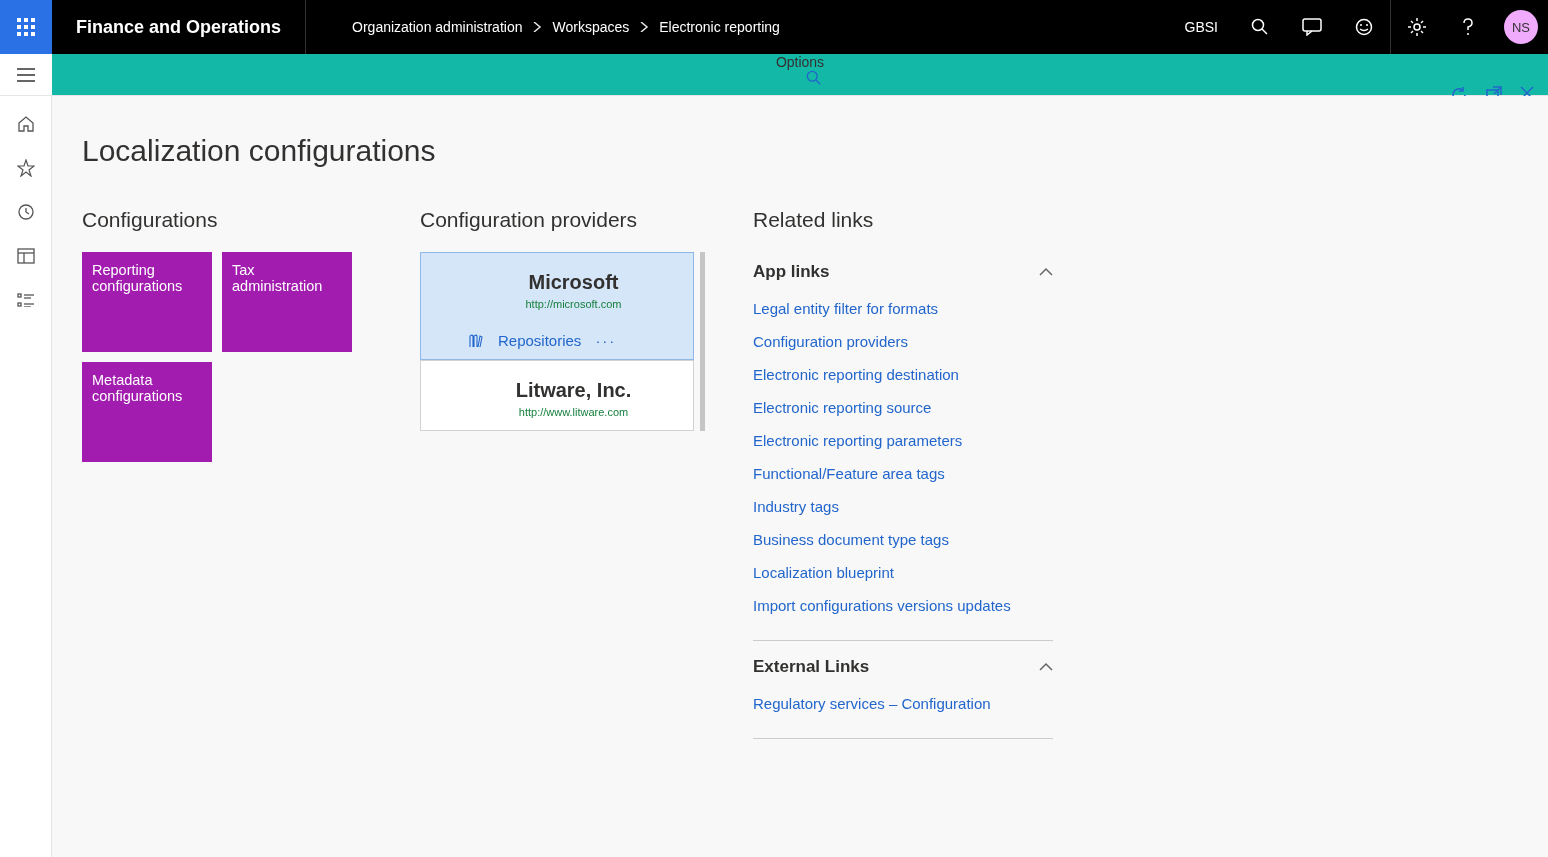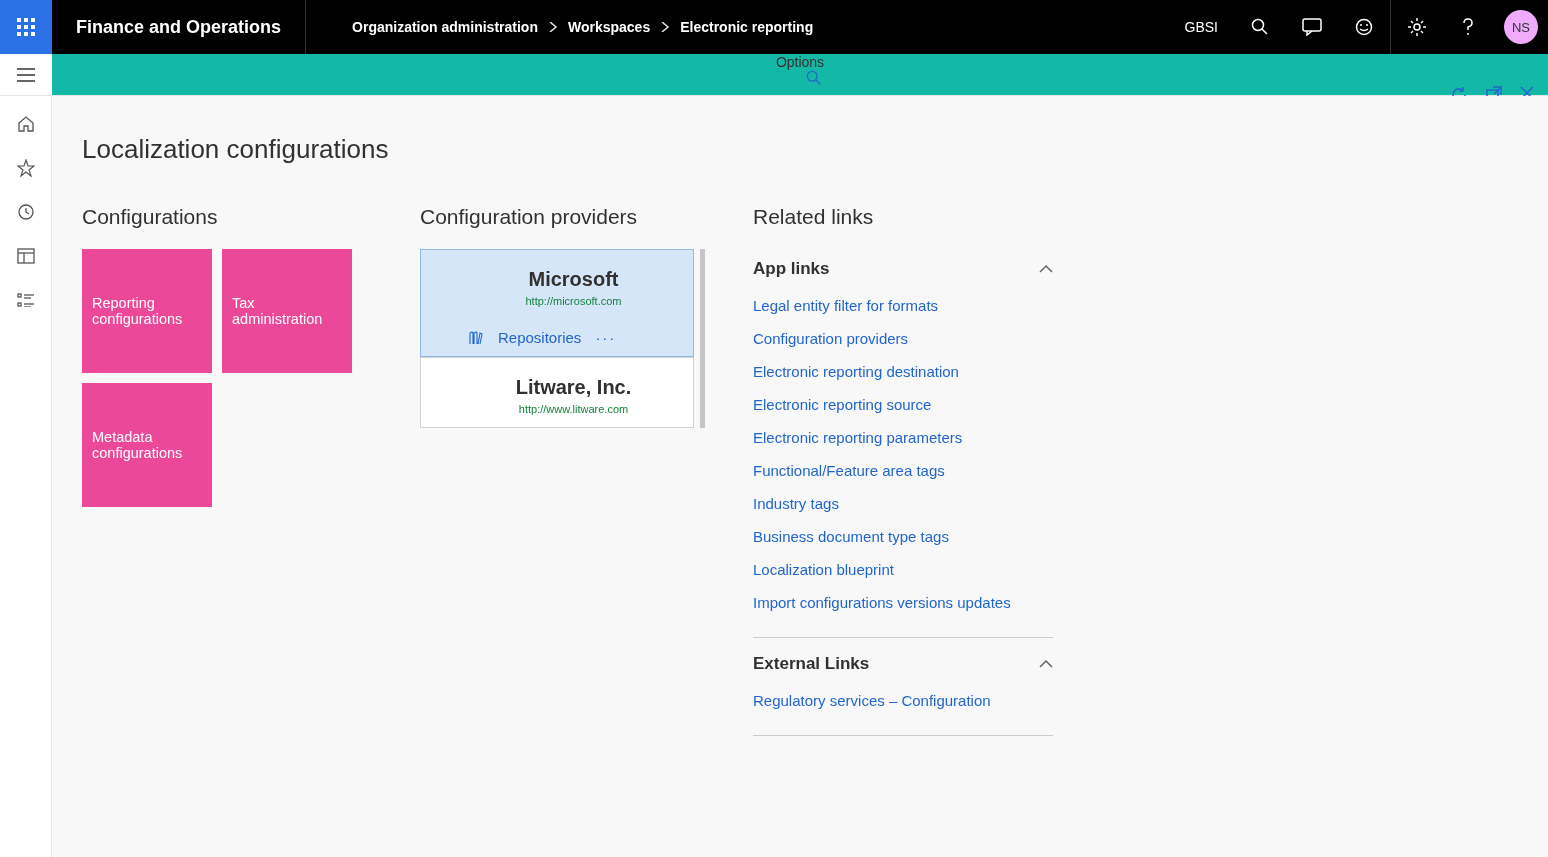--- a/index.html
+++ b/index.html
@@ -37,21 +37,20 @@
     height: 54px;
     display: flex;
     align-items: center;
   }
   .breadcrumb {
     display: flex;
     align-items: center;
     padding-left: 40px;
     gap: 4px;
     font-size: 14px;
-    font-weight: bold;
   }
   .breadcrumb span { padding: 0 6px; }
   .bc-chevron { color: #fff; opacity: 0.9; }
   .header-spacer { flex: 1; }
   .header-right {
     display: flex;
     align-items: center;
     height: 54px;
   }
   .header-item {
@@ -142,21 +141,21 @@
     position: absolute;
     left: 52px;
     top: 96px;
     right: 0;
     bottom: 0;
     background: #f8f8f8;
     padding: 38px 30px 20px 30px;
     overflow: auto;
   }
   .page-title {
-    font-size: 26px;
+    font-size: 30px;
     font-weight: 400;
     margin-bottom: 40px;
   }
   .columns {
     display: flex;
     gap: 48px;
     align-items: flex-start;
   }
   .section-heading {
     font-size: 21px;
@@ -167,26 +166,26 @@
 
   
   .tiles {
     display: flex;
     flex-wrap: wrap;
     gap: 10px;
     width: 290px;
   }
   .tile {
     width: 130px;
-    height: 124px;
-    background: #ec4899;
+    height: 100px;
+    background: #a21caf;
     color: #fff;
     padding: 10px;
     display: flex;
-    align-items: center;
+    align-items: flex-start;
     font-size: 14.5px;
     cursor: pointer;
   }
 
   
   .providers-col { width: 285px; }
   .providers-list {
     position: relative;
     border-right: 5px solid #c5c5c5;
     padding-right: 6px;

